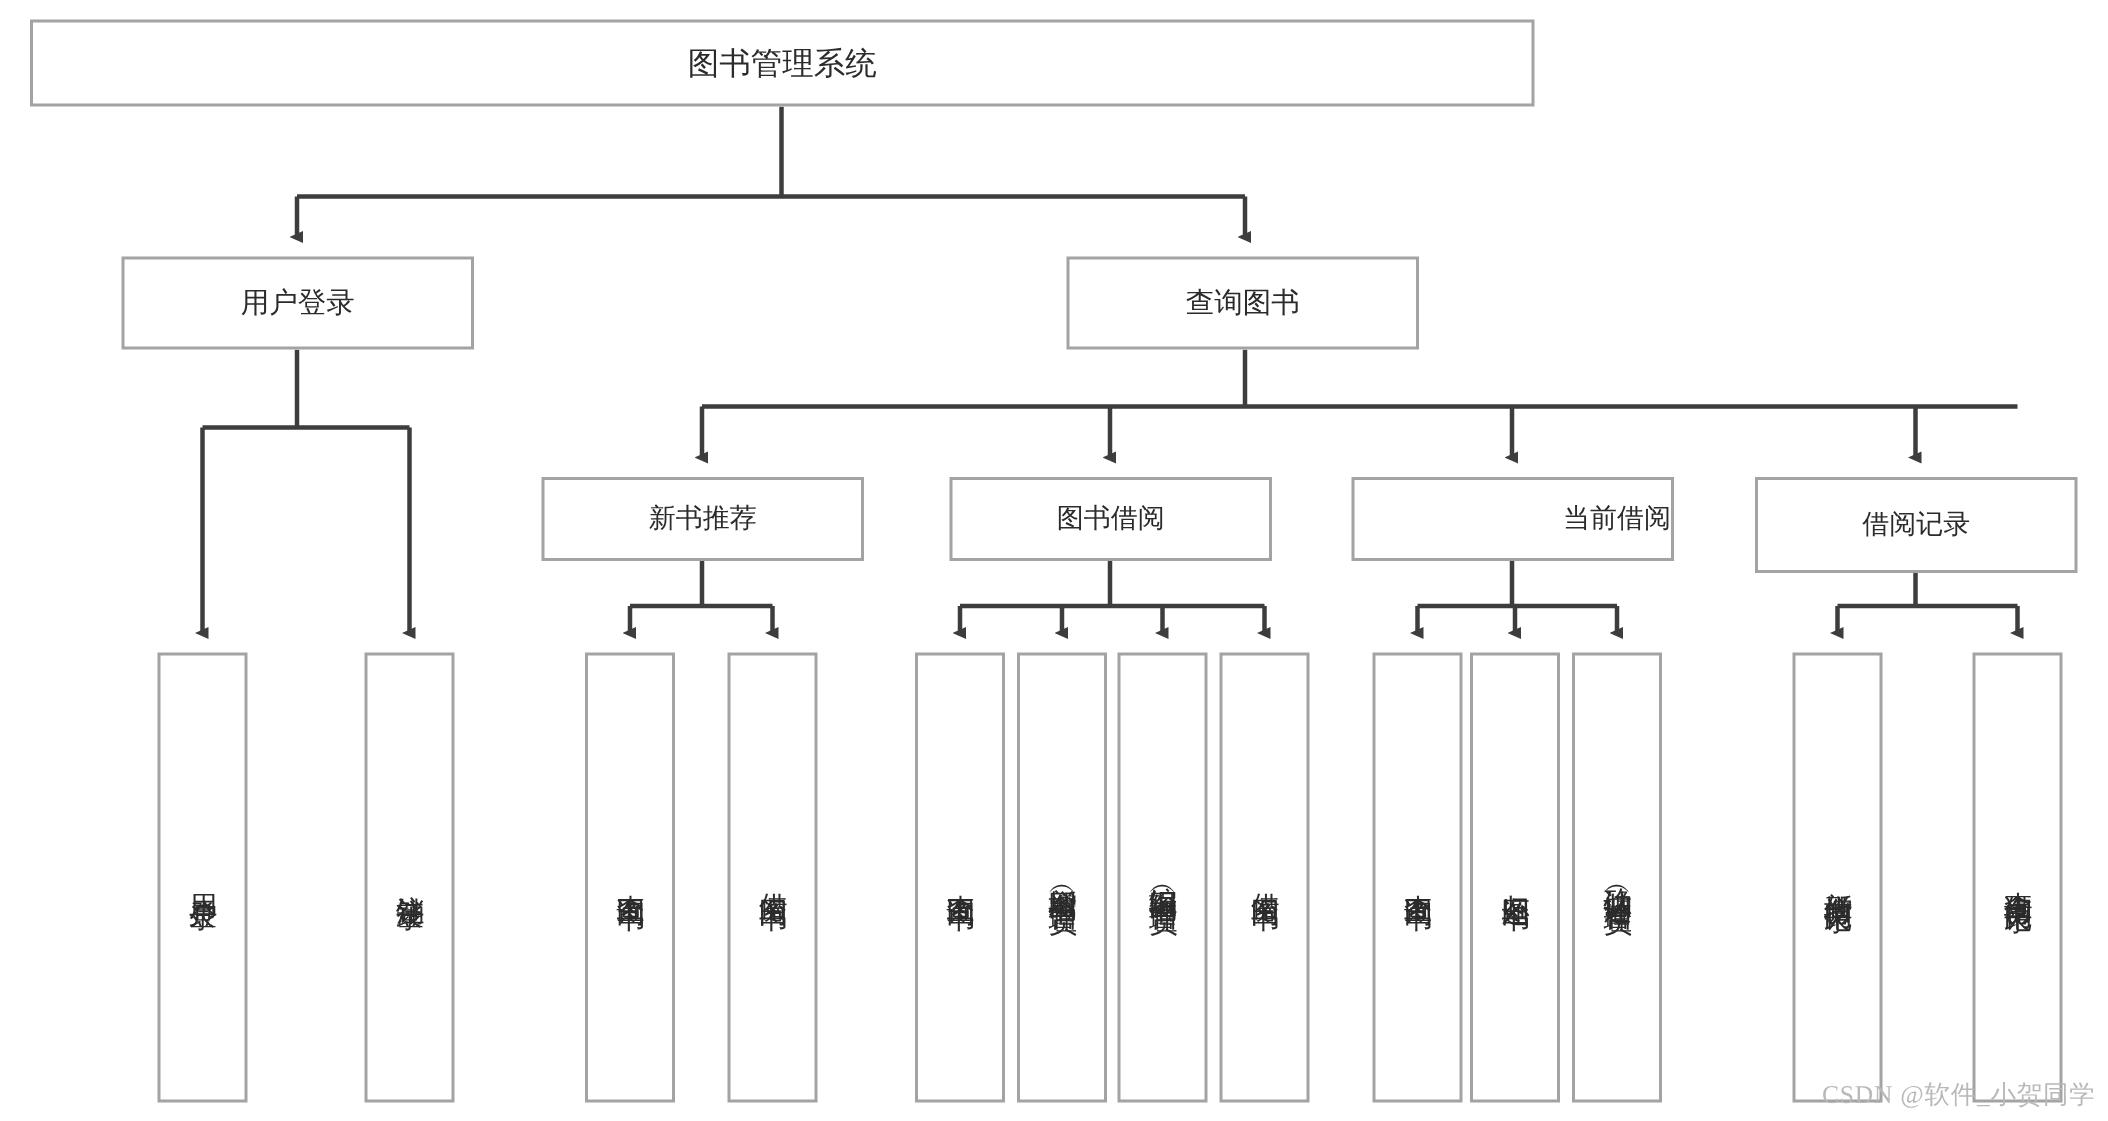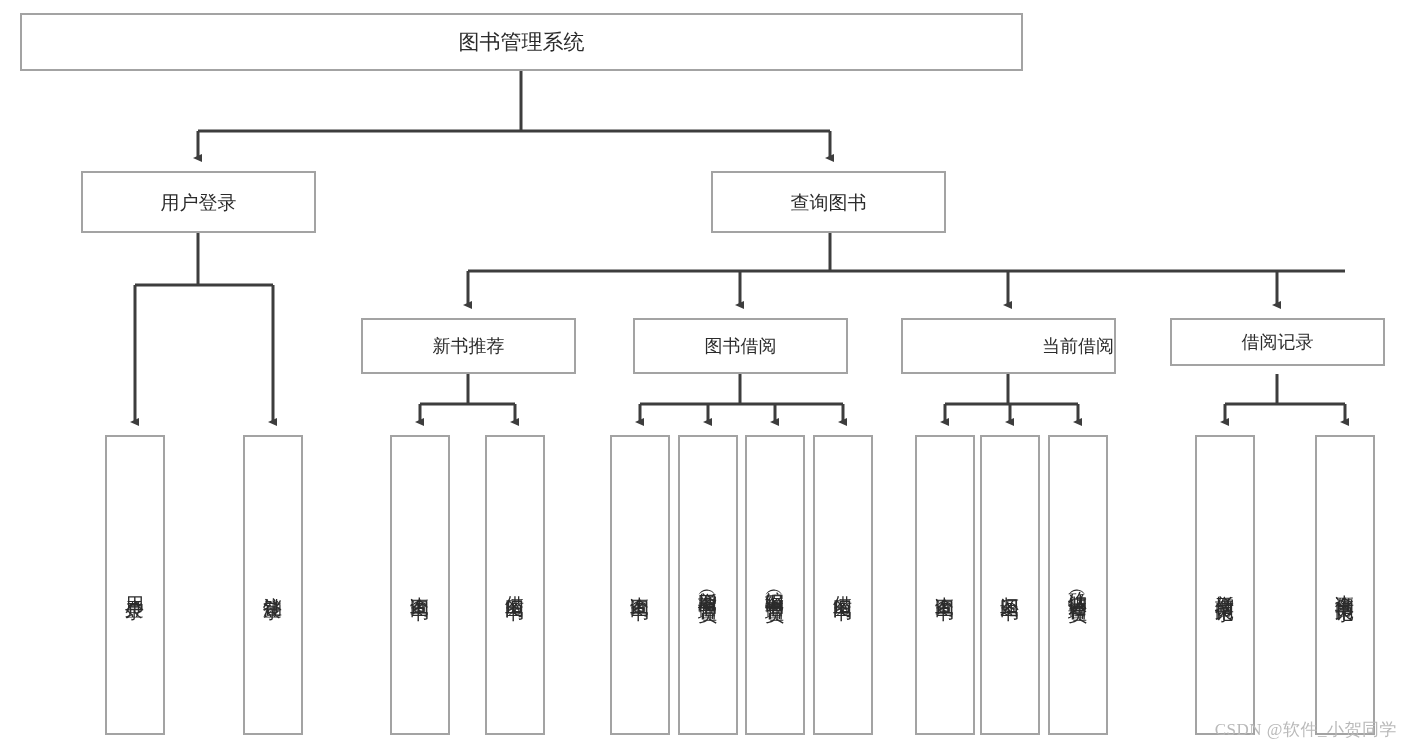--- a/index.html
+++ b/index.html
@@ -141,21 +141,21 @@
   </div>
 
   <div class="node lvl3" style="left:633px;top:318px;width:215px;height:56px;align-items:center;">
     <span class="lbl">图书借阅</span>
   </div>
 
   <div class="node lvl3" style="left:901px;top:318px;width:215px;height:56px;justify-content:flex-end;">
     <span class="lbl">当前借阅</span>
   </div>
 
-  <div class="node lvl3" style="left:1170px;top:318px;width:215px;height:48px;">
+  <div class="node lvl3" style="left:1170px;top:318px;width:215px;height:64px;">
     <span class="lbl">借阅记录</span>
   </div>
 
   <div class="node leaf" style="left:105px;top:435px;width:60px;height:300px;">
     <span class="lbl">用户登录</span>
   </div>
   <div class="node leaf" style="left:243px;top:435px;width:60px;height:300px;">
     <span class="lbl">注销登录</span>
   </div>
 

